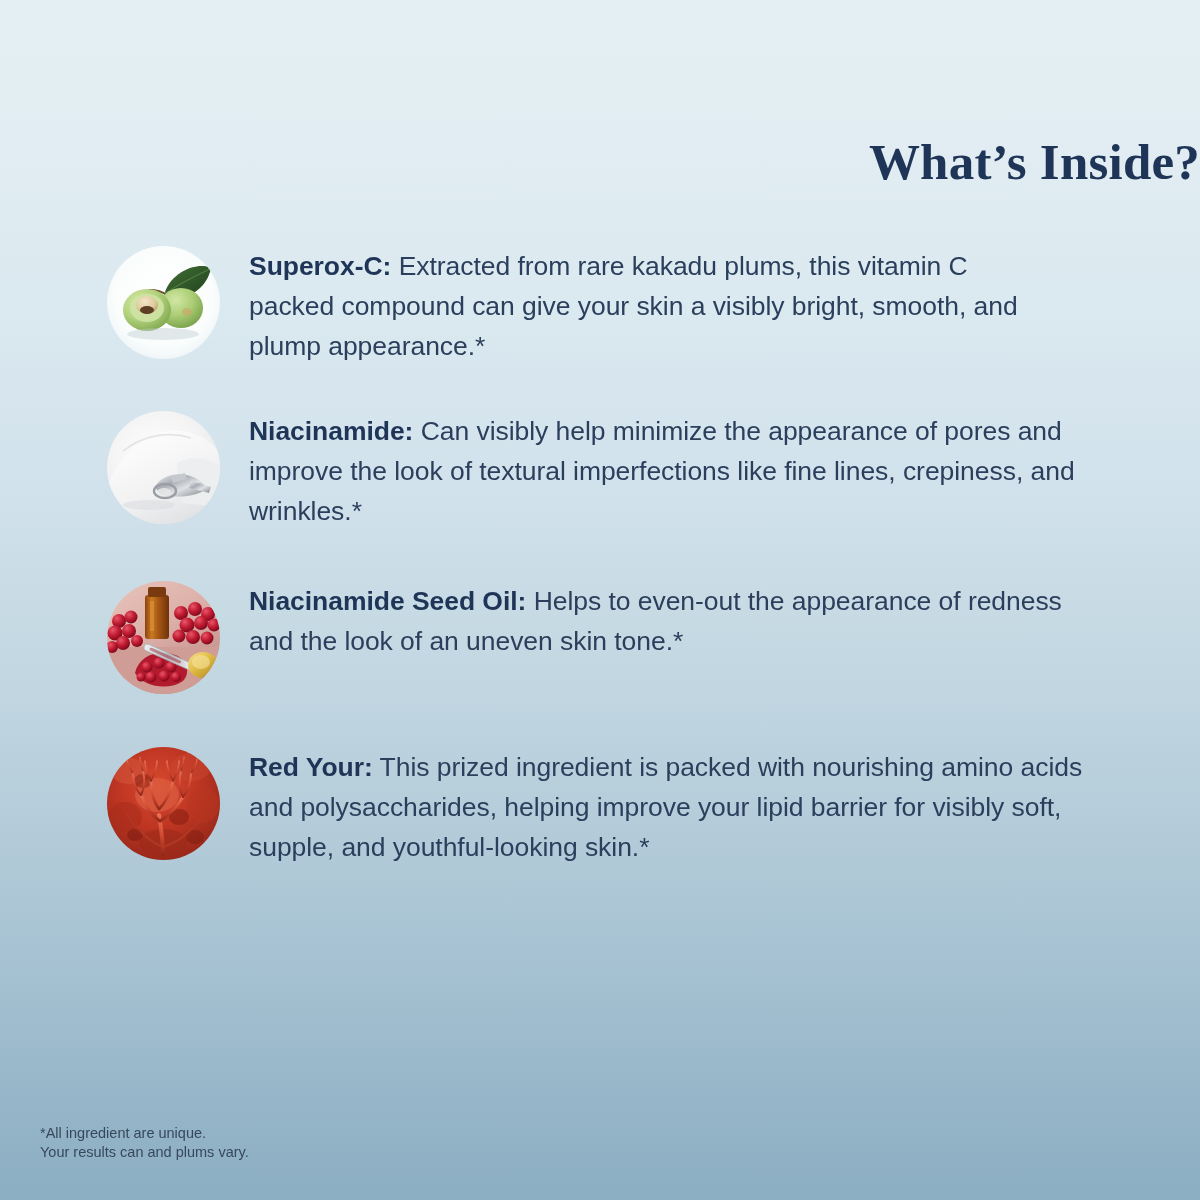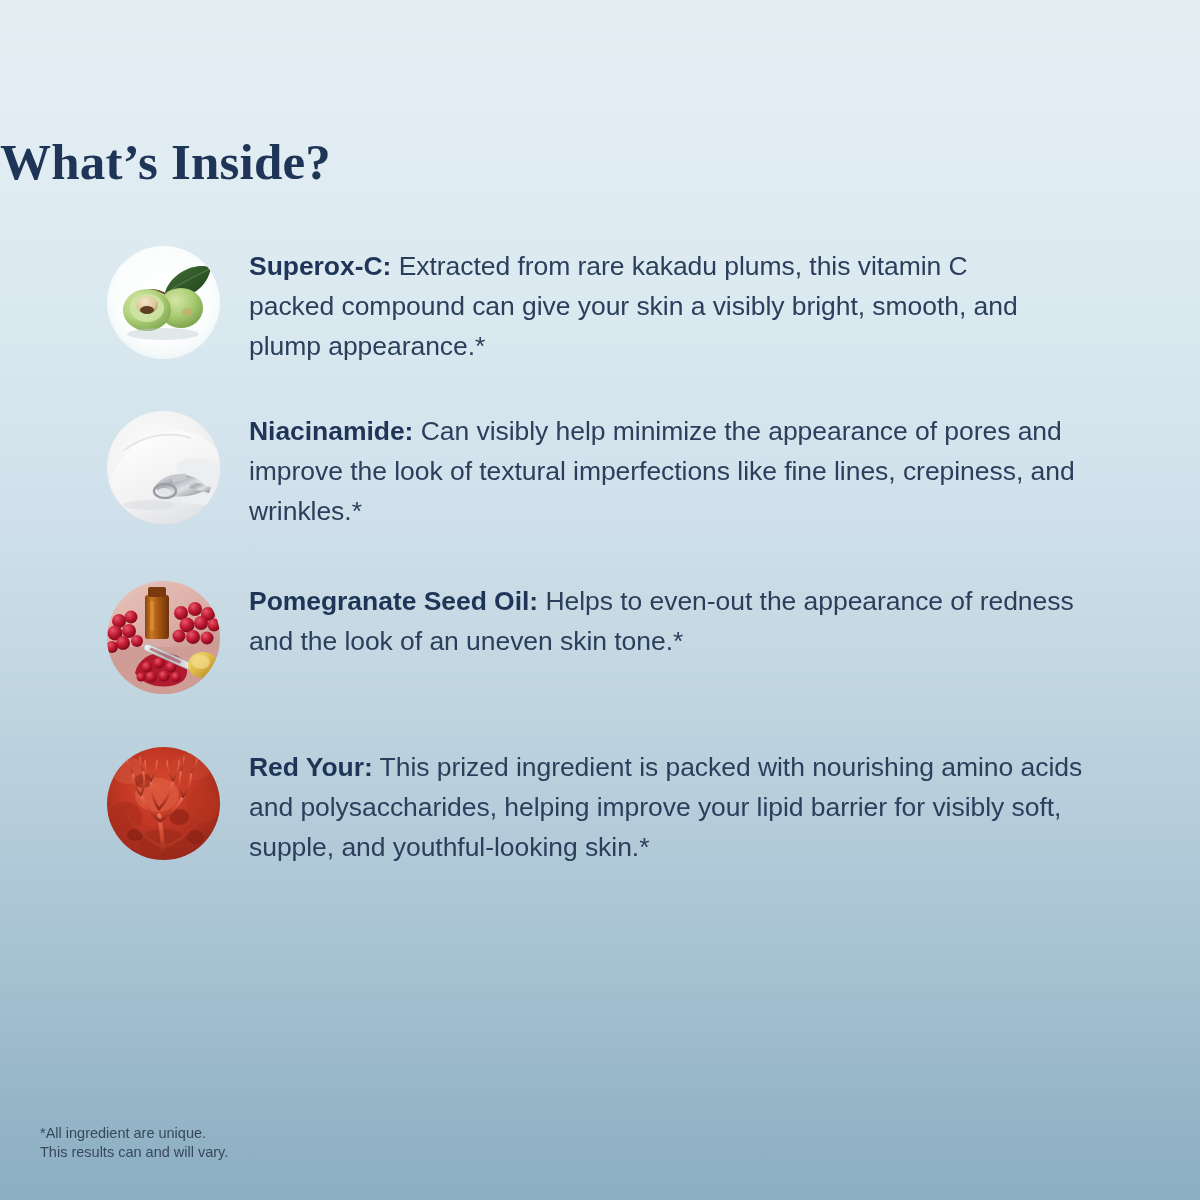--- a/index.html
+++ b/index.html
@@ -29,21 +29,21 @@
         #93b3c6 94%,
         #8cafc3 100%);
   }
 
   
   #title {
     position: absolute;
     top: 133px;
     left: 0;
     width: 1200px;
-    text-align: left;
+    text-align: right;
     font-family: "Liberation Serif", "DejaVu Serif", serif;
     font-weight: 700;
     font-size: 51px;
     letter-spacing: 0.2px;
     color: #1f3557;
   }
 
   
   .row {
     position: absolute;
@@ -277,21 +277,21 @@
           <rect x="34" y="72" width="52" height="7" rx="3.5" fill="url(#glassPip)" stroke="#9fb0b5" stroke-width="0.7"></rect>
           <rect x="40" y="74" width="34" height="3" rx="1.5" fill="#8d1b2a" opacity="0.45"></rect>
           <path d="M86 72 L96 74 L96 77 L86 79 Z" fill="url(#goldCap)"></path>
         </g>
 
         <ellipse cx="96" cy="84" rx="15" ry="13" fill="url(#goldCap)"></ellipse>
         <ellipse cx="94" cy="81" rx="9" ry="7" fill="#f6e29c" opacity="0.6"></ellipse>
       </svg>
     </div>
     <div class="copy" id="copy-2">
-      <span class="lead">Pomegranate Seed Oil:</span>
+      <span class="lead">Niacinamide Seed Oil:</span>
       <span>Helps to even-out the appearance of redness and the look of an uneven skin tone.*</span>
     </div>
   </div>
 
   <div class="row" id="row-3">
     <div class="thumb">
       <svg viewBox="0 0 113 113" xmlns="http://www.w3.org/2000/svg">
         <defs>
           <radialGradient id="algBg" cx="45%" cy="35%" r="78%">
             <stop offset="0%" stop-color="#d8492f"></stop>
@@ -350,16 +350,16 @@
       </svg>
     </div>
     <div class="copy" id="copy-3">
       <span class="lead">Red Your:</span>
       <span>This prized ingredient is packed with nourishing amino acids and polysaccharides, helping improve your lipid barrier for visibly soft, supple, and youthful-looking skin.*</span>
     </div>
   </div>
 
   <div id="footnote">
     <div>*All ingredient are unique.</div>
-    <div>This results can and will vary.</div>
+    <div>Your results can and plums vary.</div>
   </div>
 
 </div>
 
 </body></html>

